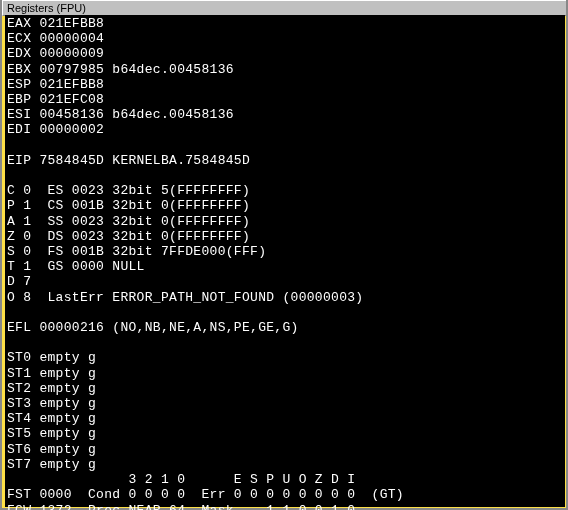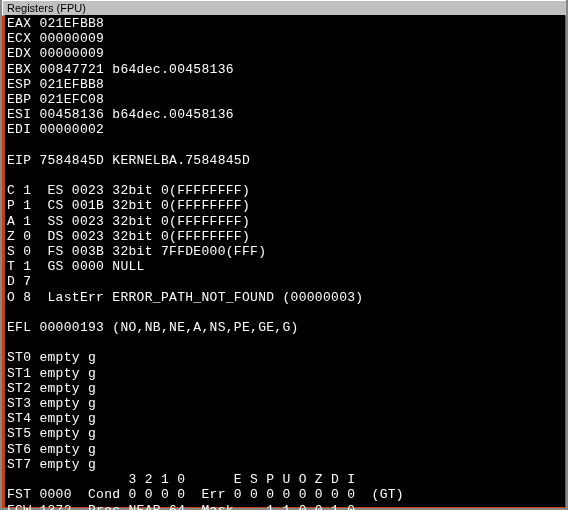--- a/index.html
+++ b/index.html
@@ -1,49 +1,49 @@
 <!DOCTYPE html>
 <html><head>
 <meta charset="utf-8">
 <style>
 html,body{margin:0;padding:0;background:#888;width:568px;height:510px;overflow:hidden}
-.frame{position:absolute;left:2px;top:0;width:564px;height:508px;background:#c2410c}
+.frame{position:absolute;left:2px;top:0;width:564px;height:508px;background:#fde047}
 .titlebar{background:#c0c0c0;color:#000;font:11px/14px "Tahoma","Verdana",sans-serif;
   padding:0 4px;border-top:1px solid #fff;border-left:1px solid #fff;
   border-bottom:1px solid #888;height:14px}
 .content{position:absolute;left:3px;top:15px;right:1px;bottom:1px;background:#000;
   color:#fff;font:13px/15.2px "Courier New",monospace;padding:1px 2px;
   white-space:pre;letter-spacing:0.3px}
 </style>
 </head>
 <body>
 
 <div class="frame">
   <div class="titlebar">Registers (FPU)</div>
   <div class="content" id="content"><span>EAX 021EFBB8</span>
-<span>ECX 00000009</span>
+<span>ECX 00000004</span>
 <span>EDX 00000009</span>
-<span>EBX 00847721 b64dec.00458136</span>
+<span>EBX 00797985 b64dec.00458136</span>
 <span>ESP 021EFBB8</span>
 <span>EBP 021EFC08</span>
 <span>ESI 00458136 b64dec.00458136</span>
 <span>EDI 00000002</span>
 <span></span>
 <span>EIP 7584845D KERNELBA.7584845D</span>
 <span></span>
-<span>C 1  ES 0023 32bit 0(FFFFFFFF)</span>
+<span>C 0  ES 0023 32bit 5(FFFFFFFF)</span>
 <span>P 1  CS 001B 32bit 0(FFFFFFFF)</span>
 <span>A 1  SS 0023 32bit 0(FFFFFFFF)</span>
 <span>Z 0  DS 0023 32bit 0(FFFFFFFF)</span>
-<span>S 0  FS 003B 32bit 7FFDE000(FFF)</span>
+<span>S 0  FS 001B 32bit 7FFDE000(FFF)</span>
 <span>T 1  GS 0000 NULL</span>
 <span>D 7</span>
 <span>O 8  LastErr ERROR_PATH_NOT_FOUND (00000003)</span>
 <span></span>
-<span>EFL 00000193 (NO,NB,NE,A,NS,PE,GE,G)</span>
+<span>EFL 00000216 (NO,NB,NE,A,NS,PE,GE,G)</span>
 <span></span>
 <span>ST0 empty g</span>
 <span>ST1 empty g</span>
 <span>ST2 empty g</span>
 <span>ST3 empty g</span>
 <span>ST4 empty g</span>
 <span>ST5 empty g</span>
 <span>ST6 empty g</span>
 <span>ST7 empty g</span>
 <span>               3 2 1 0      E S P U O Z D I</span>

